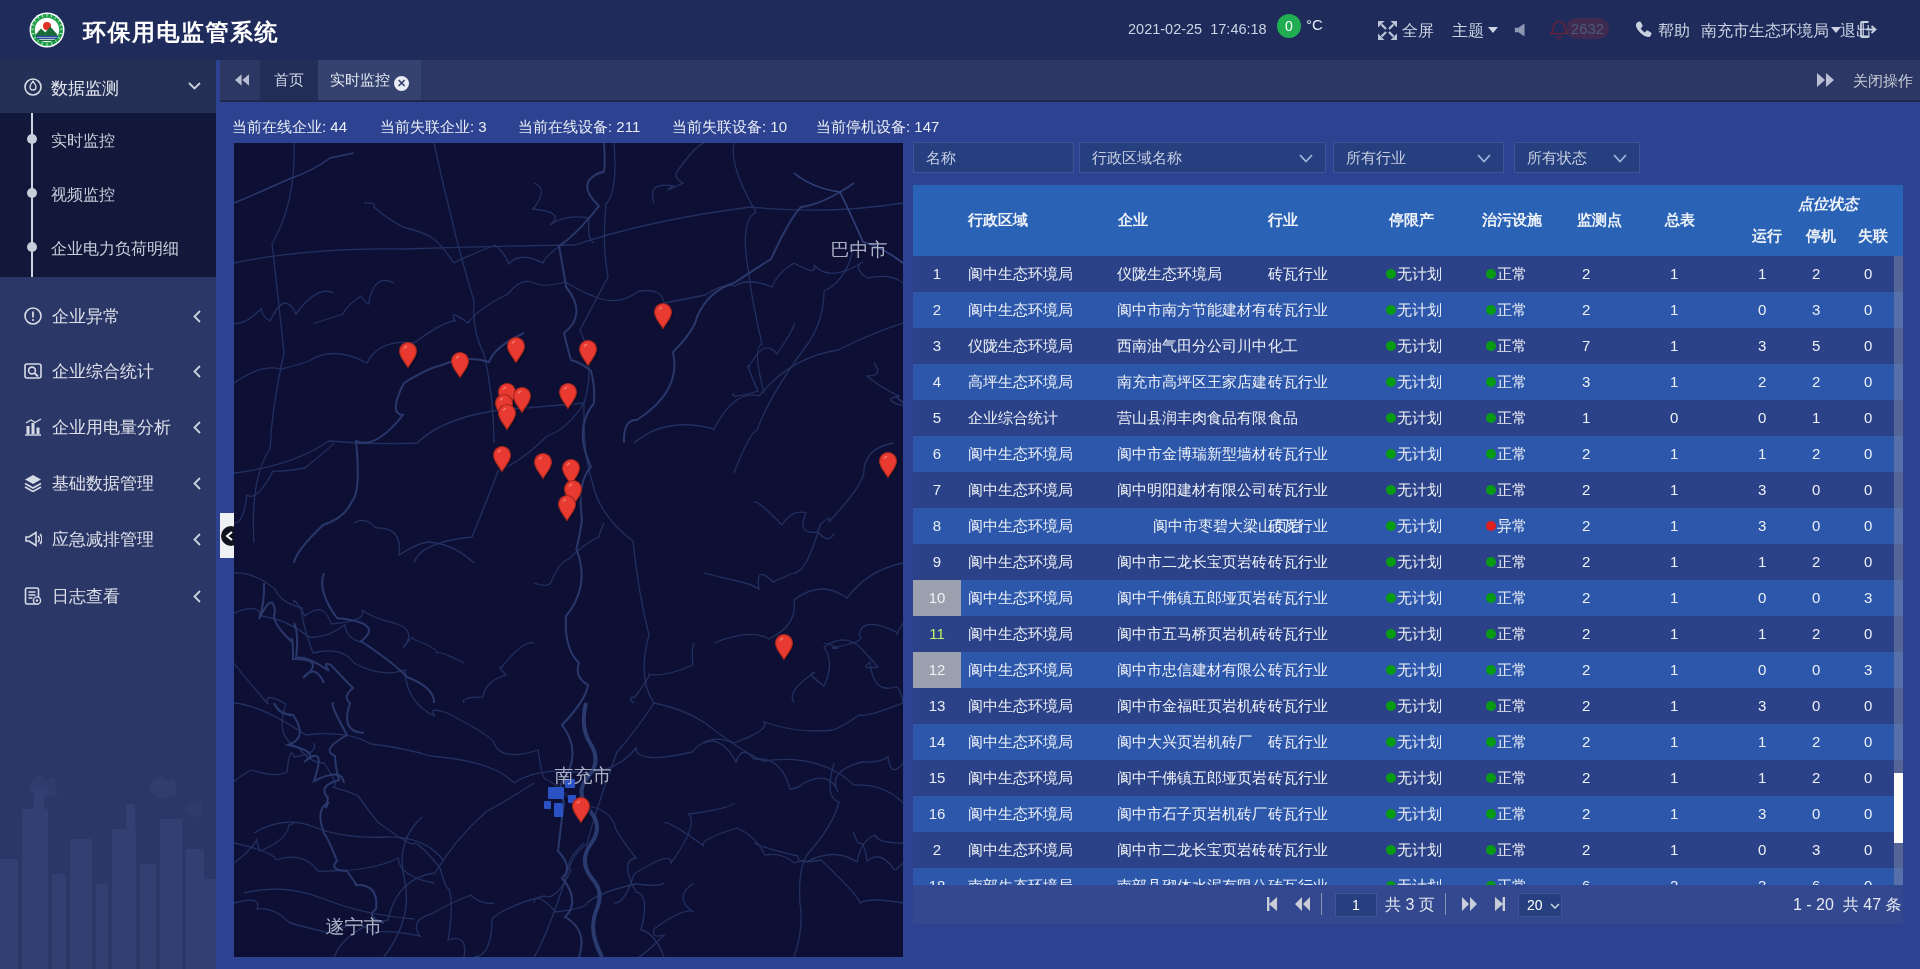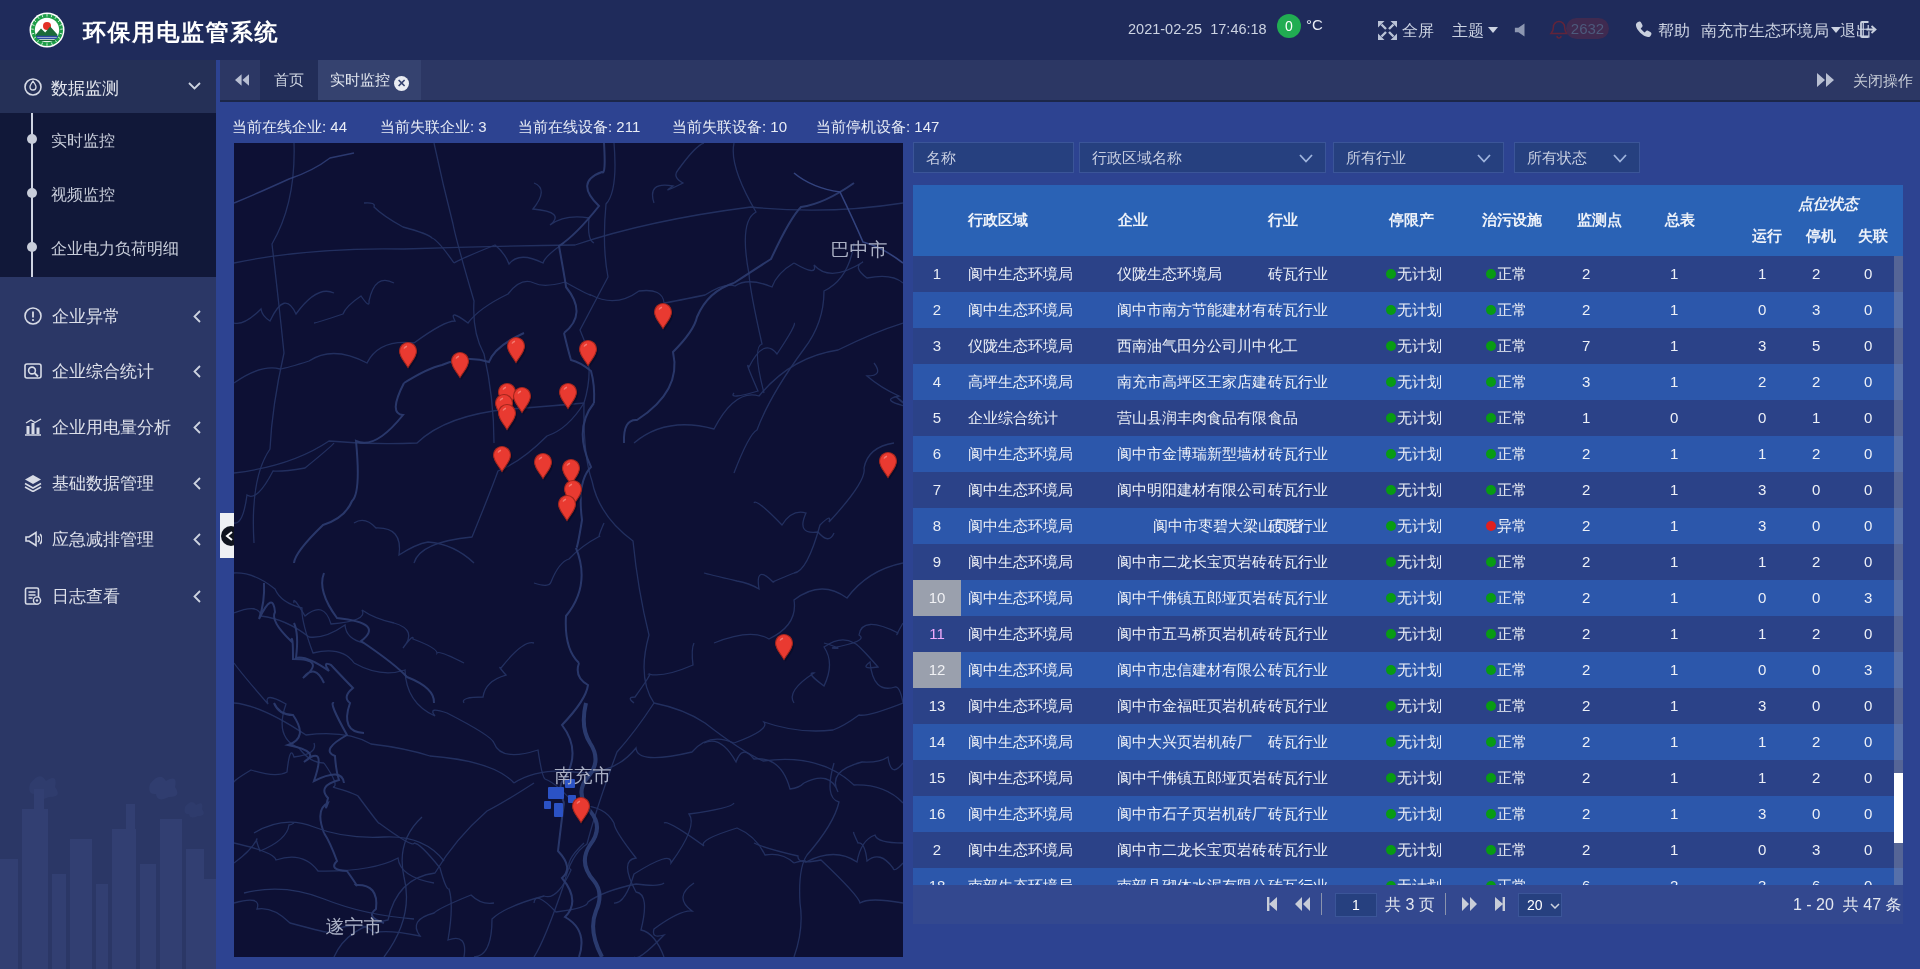--- a/index.html
+++ b/index.html
@@ -533,21 +533,21 @@
   <div class="abs" style="left:355px;">砖瓦行业</div>
   <div class="abs" style="left:473px;"><span style="display:inline-block;width:10px;height:10px;border-radius:50%;background:#089b13;margin-right:1px;"></span>无计划</div>
   <div class="abs" style="left:573px;"><span style="display:inline-block;width:10px;height:10px;border-radius:50%;background:#089b13;margin-right:1px;"></span>正常</div>
   <div class="abs" style="left:669px;">2</div>
   <div class="abs" style="left:757px;">1</div>
   <div class="abs" style="left:845px;">0</div>
   <div class="abs" style="left:899px;">0</div>
   <div class="abs" style="left:951px;">3</div>
 </div>
 <div class="abs" style="left:0;top:360px;width:990px;height:36px;background:#2b4288;color:#edf0f7;font-size:15px;line-height:36px;">
-  <div class="abs" style="left:0;top:0;width:48px;height:36px;text-align:center;color:#f0abfc;">11</div>
+  <div class="abs" style="left:0;top:0;width:48px;height:36px;text-align:center;color:#bef264;">11</div>
   <div class="abs" style="left:55px;">阆中生态环境局</div>
   <div class="abs" style="left:204px;">阆中市五马桥页岩机砖</div>
   <div class="abs" style="left:355px;">砖瓦行业</div>
   <div class="abs" style="left:473px;"><span style="display:inline-block;width:10px;height:10px;border-radius:50%;background:#089b13;margin-right:1px;"></span>无计划</div>
   <div class="abs" style="left:573px;"><span style="display:inline-block;width:10px;height:10px;border-radius:50%;background:#089b13;margin-right:1px;"></span>正常</div>
   <div class="abs" style="left:669px;">2</div>
   <div class="abs" style="left:757px;">1</div>
   <div class="abs" style="left:845px;">1</div>
   <div class="abs" style="left:899px;">2</div>
   <div class="abs" style="left:951px;">0</div>

